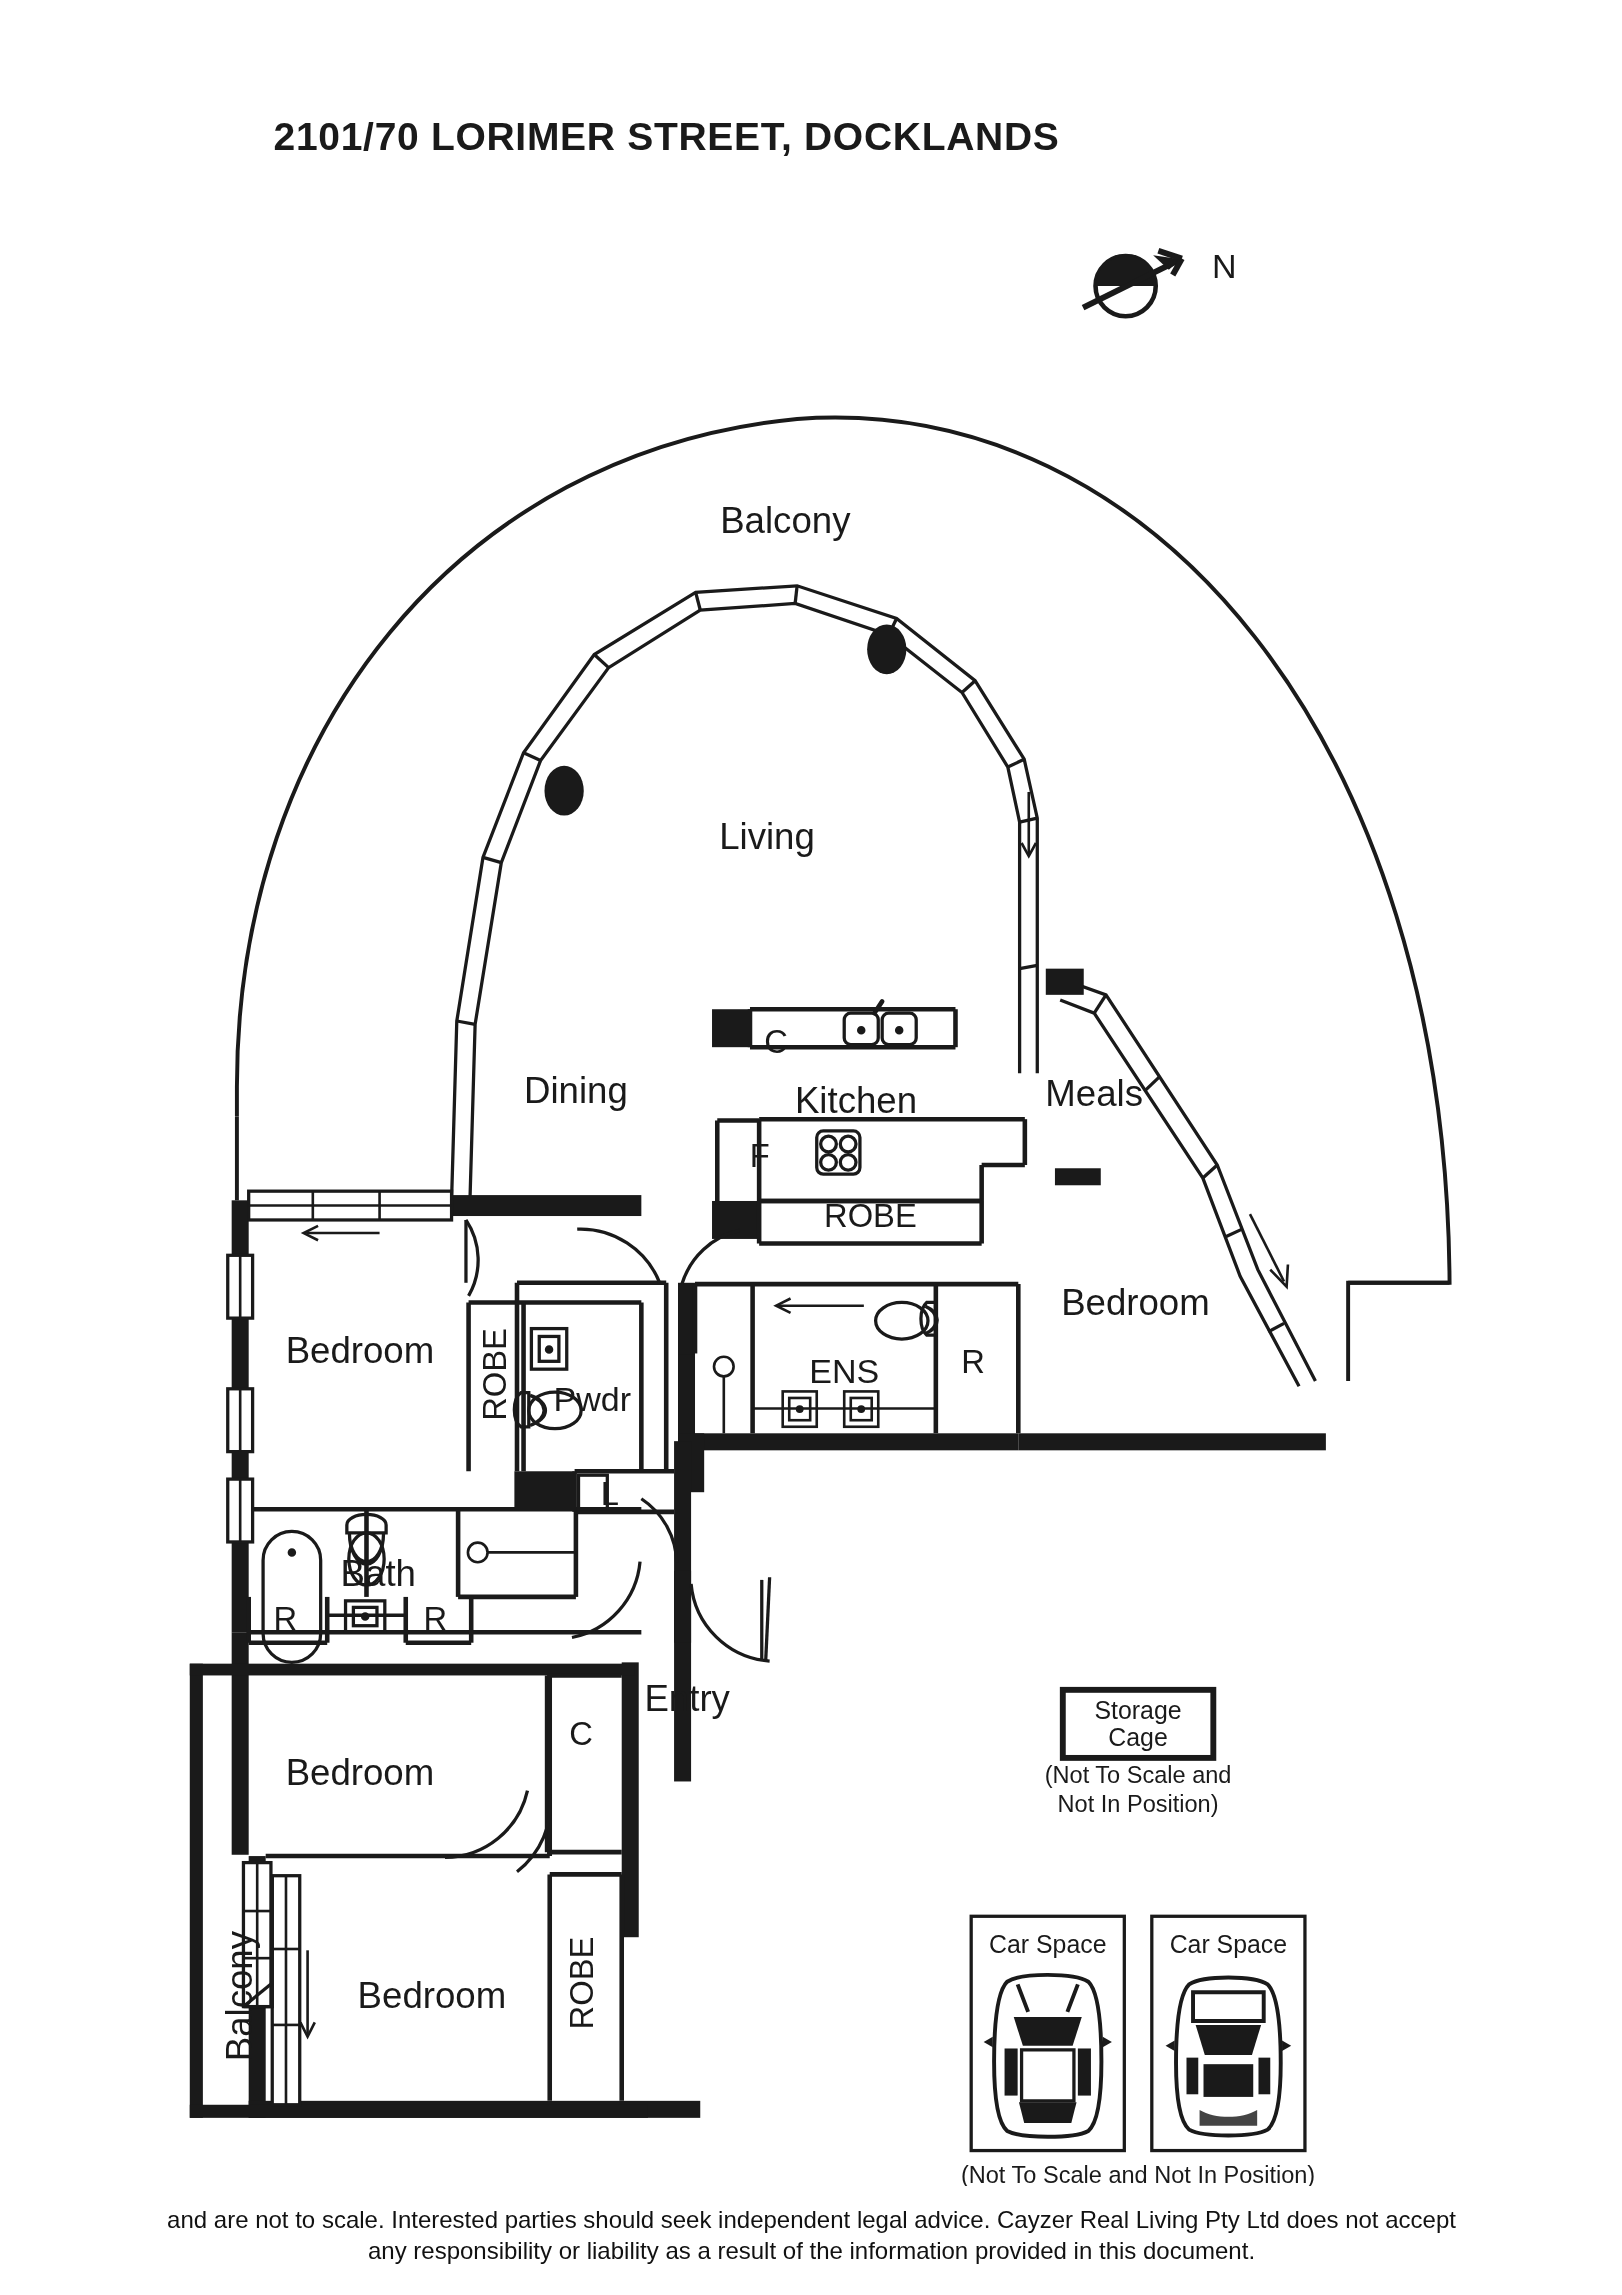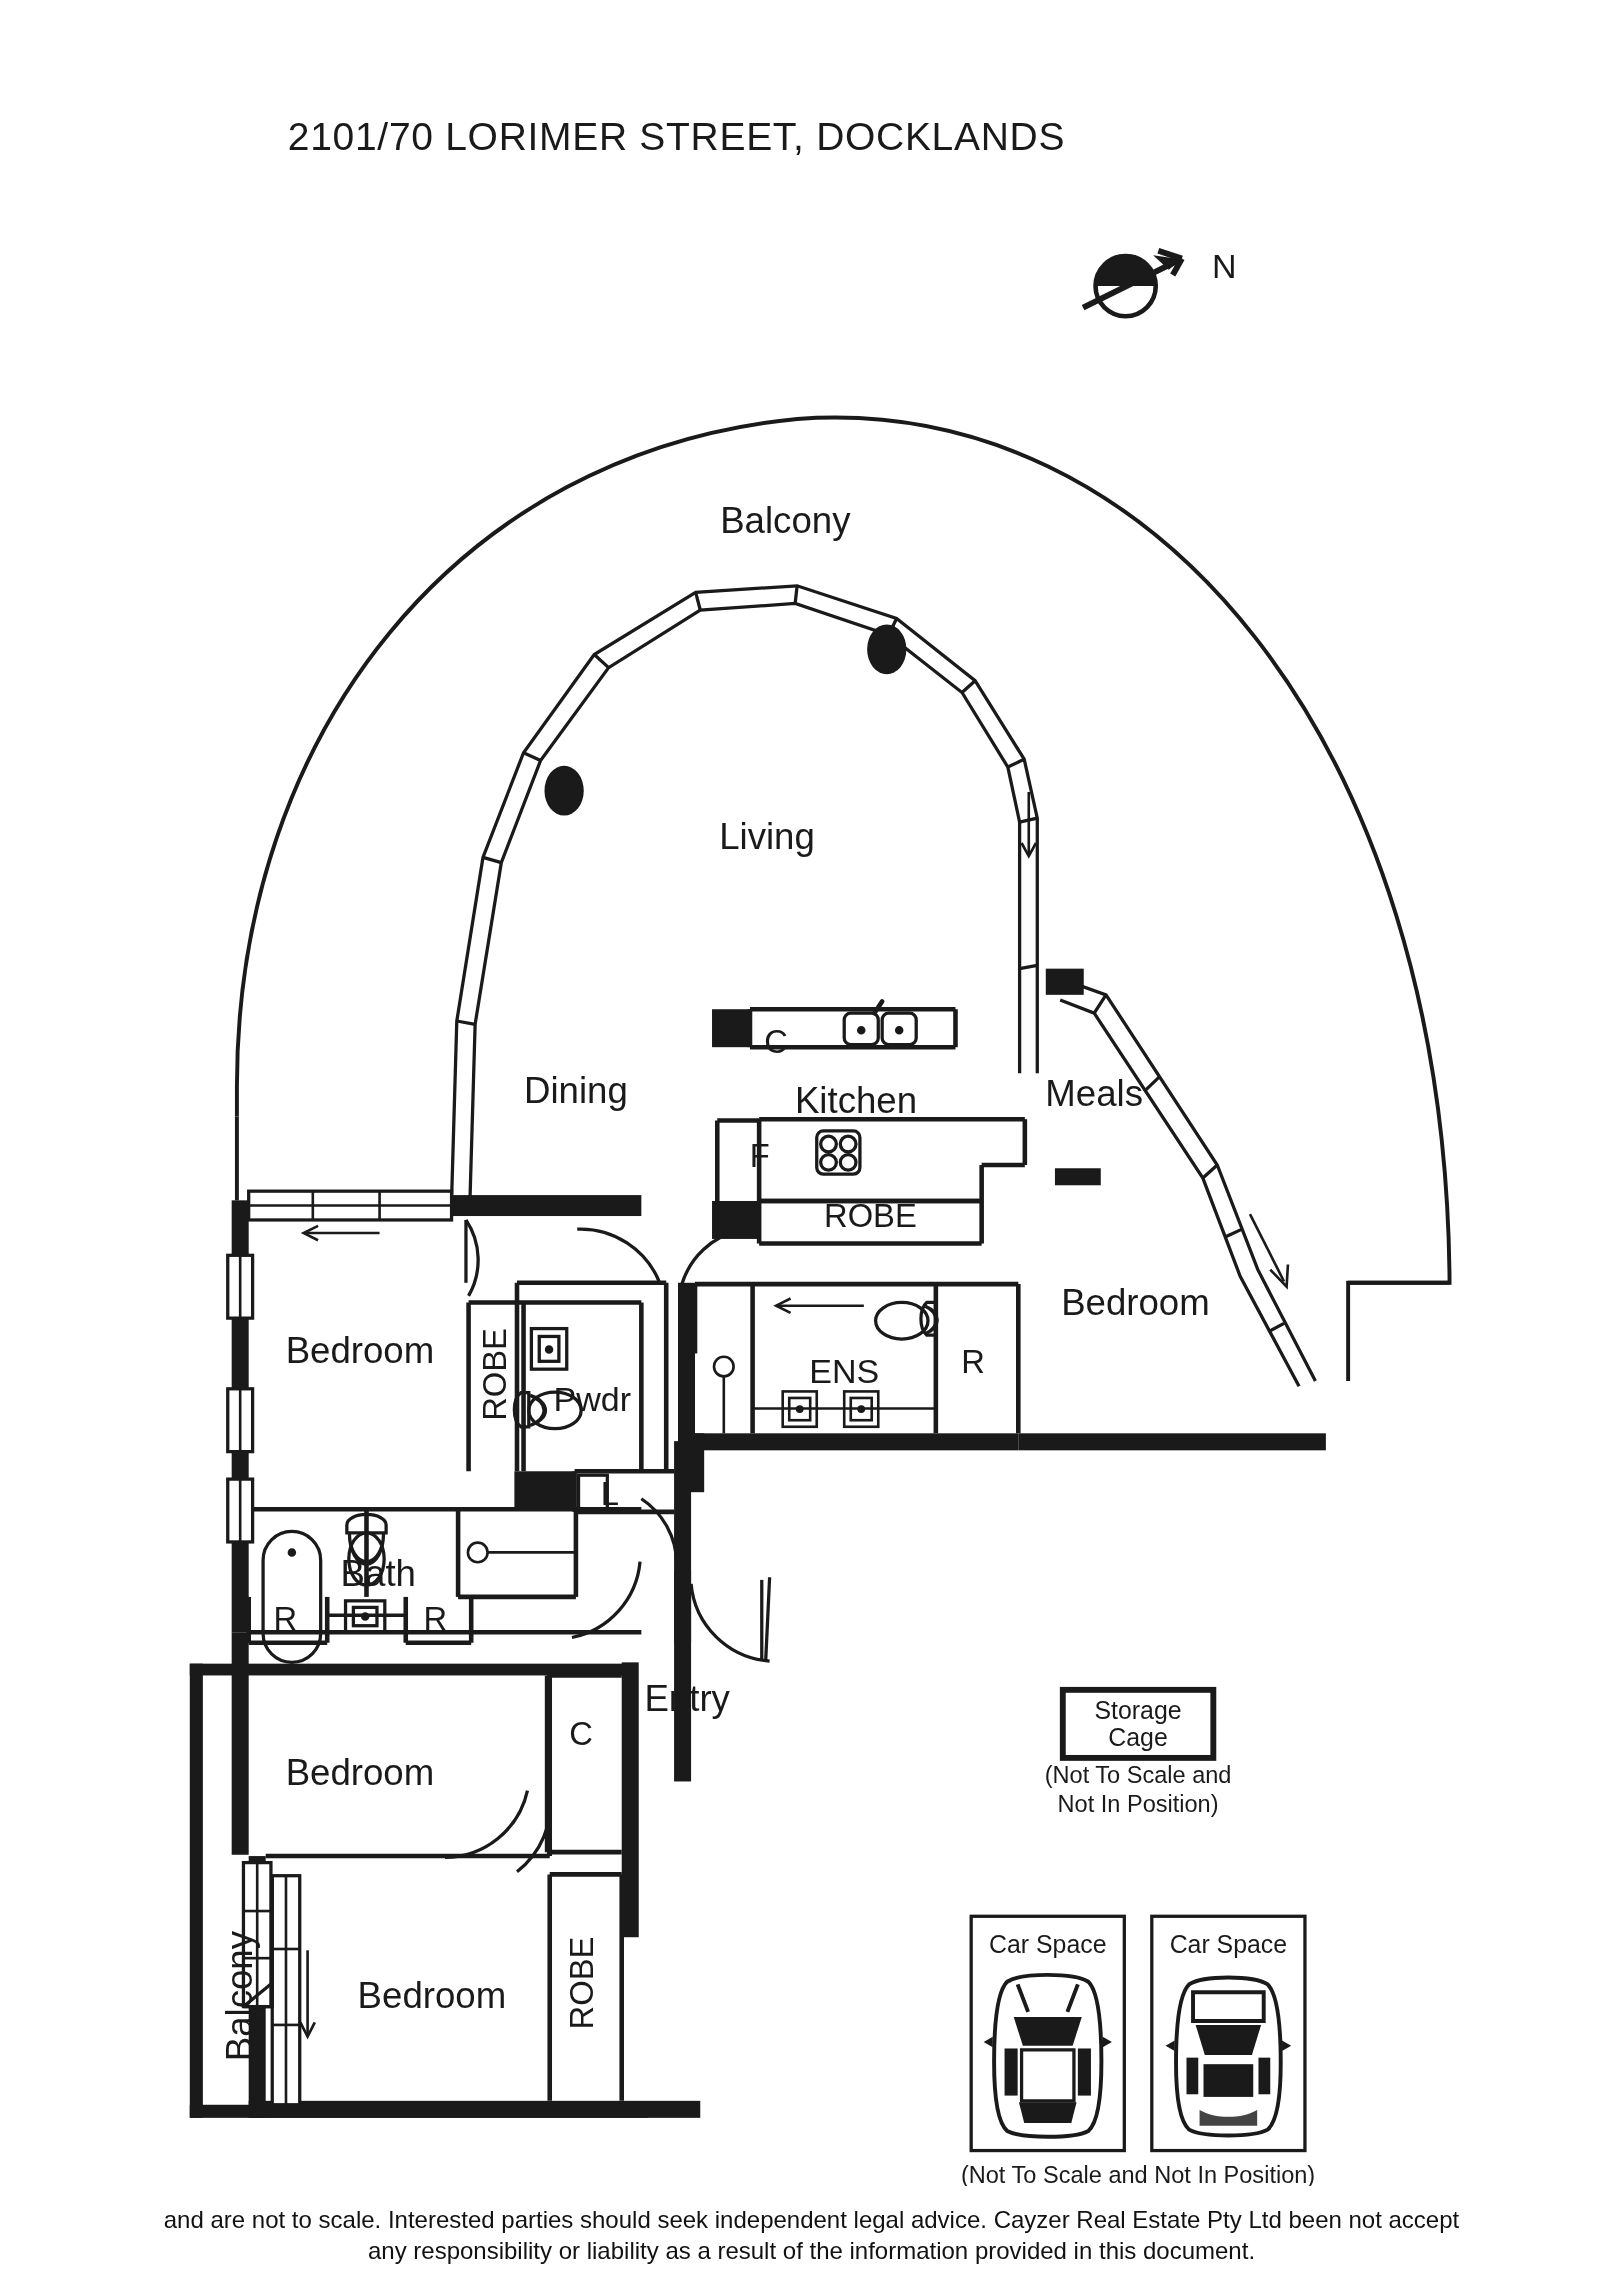--- a/index.html
+++ b/index.html
@@ -11,26 +11,26 @@
     width: 1623px;
     height: 2295px;
     position: relative;
     font-family: "Liberation Sans", sans-serif;
     color: #1a1a1a;
     overflow: hidden;
   }
   #page-title {
     position: absolute;
     top: 115px;
-    left: 12px;
+    left: 2px;
     width: 1329px;
     text-align: center;
     font-size: 39px;
     letter-spacing: 0.7px;
-    font-weight: 400;
+    font-weight: 700;
     color: #1a1a1a;
   }
   #plan-area {
     position: absolute;
     top: 0;
     left: 0;
     width: 1623px;
     height: 2186px;
   }
   #footer-disclaimer {
@@ -483,16 +483,16 @@
     <path d="M -82 -22 L -96 -14 L -82 -6 Z" fill="#1a1a1a"></path>
     <path d="M 82 -22 L 96 -14 L 82 -6 Z" fill="#1a1a1a"></path>
   </g>
 
   <text class="rmlabel" x="1739" y="3336" font-size="36" text-anchor="middle" id="lbl-car-caption">(Not To Scale and Not In Position)</text>
 
 </svg>
 </div>
 
 <div id="footer-disclaimer">
-  <div>and are not to scale. Interested parties should seek independent legal advice. Cayzer Real Estate Pty Ltd been not accept</div>
+  <div>and are not to scale. Interested parties should seek independent legal advice. Cayzer Real Living Pty Ltd does not accept</div>
   <div>any responsibility or liability as a result of the information provided in this document.</div>
 </div>
 
 
 </body></html>

